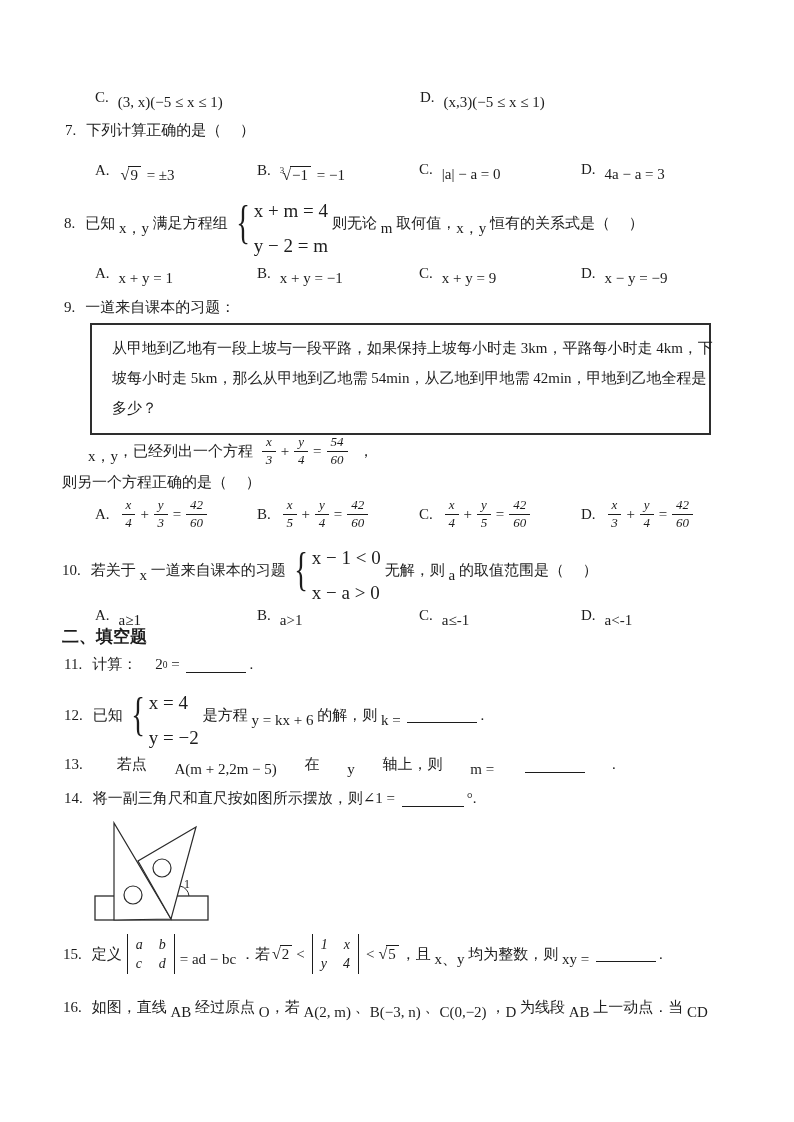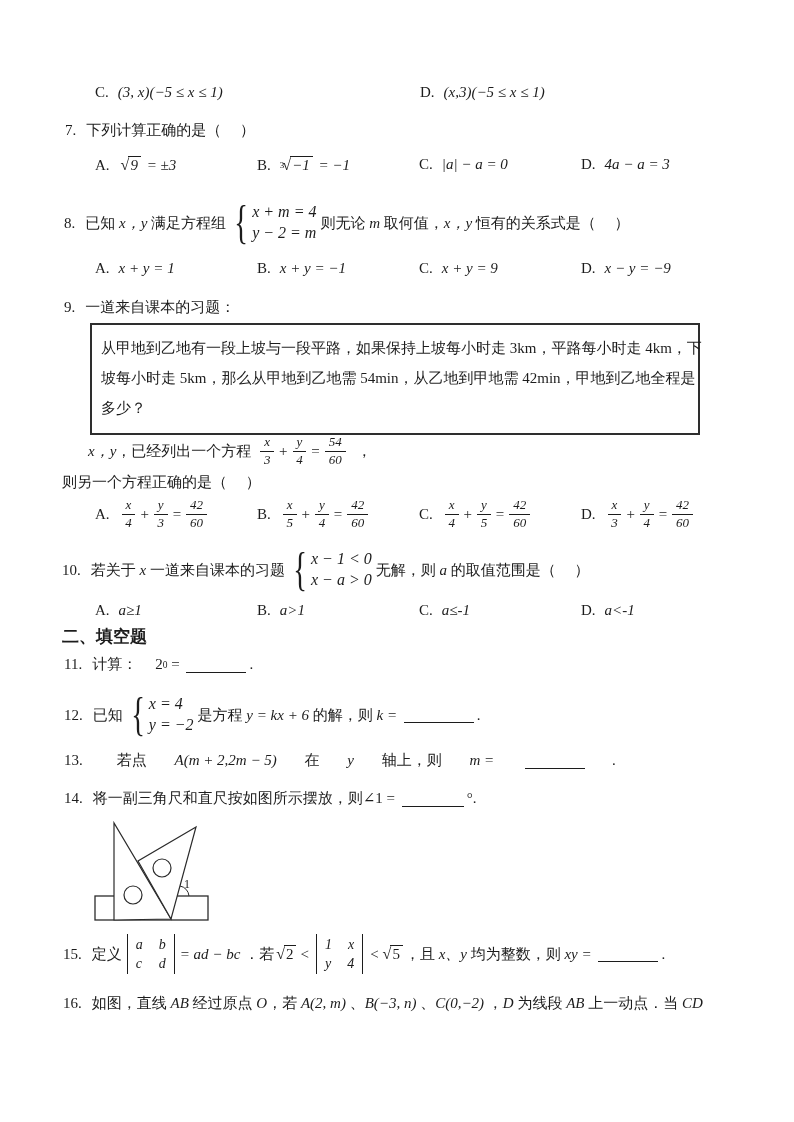--- a/index.html
+++ b/index.html
@@ -1,50 +1,50 @@
 <!DOCTYPE html>
 <html><head>
 <meta charset="utf-8">
 <style>
   html,body{margin:0;padding:0;background:#fff;}
   .page{position:relative;width:794px;height:1122px;background:#ffffff;overflow:hidden;
         font-family:"Liberation Serif","DejaVu Serif",serif;color:#1c1c1c;font-size:15px;}
   .row{position:absolute;display:flex;align-items:center;white-space:pre;}
   .opt{position:absolute;display:flex;align-items:center;white-space:pre;}
   .t{white-space:pre;font-style:normal;}
-  .m{white-space:pre;font-style:italic;}
+  .m{white-space:pre;margin-top:10px;}
   .lab{margin-right:9px;font-style:normal;}
   .num{margin-right:10px;font-style:normal;}
   
   .frac{display:inline-flex;flex-direction:column;align-items:center;font-size:13px;
         font-style:italic;line-height:1.15;margin:0 3px;}
   .fr-n{border-bottom:1px solid #1c1c1c;padding:0 4px 1px;}
   .fr-d{padding-top:1px;}
   .op{margin:0 2px;font-style:normal;}
   
   .sys{display:inline-flex;align-items:center;margin:0 4px;}
   .brace{font-size:46px;line-height:.9;font-weight:300;display:inline-block;
          transform:scaleX(.62);margin-right:0px;font-style:normal;}
-  .sys-col{display:inline-flex;flex-direction:column;gap:3px;font-size:16px;}
+  .sys-col{display:inline-flex;flex-direction:column;gap:3px;font-size:19px;}
   
   .sqrt{display:inline-flex;align-items:baseline;margin:0 2px;}
   .sq-sign{font-style:normal;font-size:16px;}
   .sq-rad{border-top:1.2px solid #1c1c1c;margin-left:-1px;padding:0 3px 0 2px;}
   .cube-idx{font-size:9px;font-style:normal;vertical-align:7px;margin-right:-4px;}
   
   .det{display:inline-flex;flex-direction:column;gap:4px;border-left:1.3px solid #1c1c1c;
        border-right:1.3px solid #1c1c1c;padding:3px 8px;margin:0 5px;font-style:italic;
        font-size:14px;line-height:1.1;}
   .det-r{display:flex;gap:16px;justify-content:space-between;}
   
   .blank{display:inline-block;width:60px;height:15px;border-bottom:1.2px solid #1c1c1c;margin:0 3px;}
   .blank-w{width:70px;}
   .sup{font-size:9.5px;vertical-align:6px;font-style:normal;}
   .box{position:absolute;left:90px;top:323px;width:584px;border:2px solid #2e2e2e;
-       padding:8px 13px 10px 9px;}
+       padding:8px 13px 10px 20px;}
   .boxline{line-height:30px;white-space:pre;}
   .sec-head{position:absolute;font-family:"Liberation Sans","DejaVu Sans",sans-serif;
             font-weight:bold;font-size:17px;white-space:pre;}
   svg{position:absolute;}
 </style>
 </head>
 <body>
 
 <div class="page">
 

